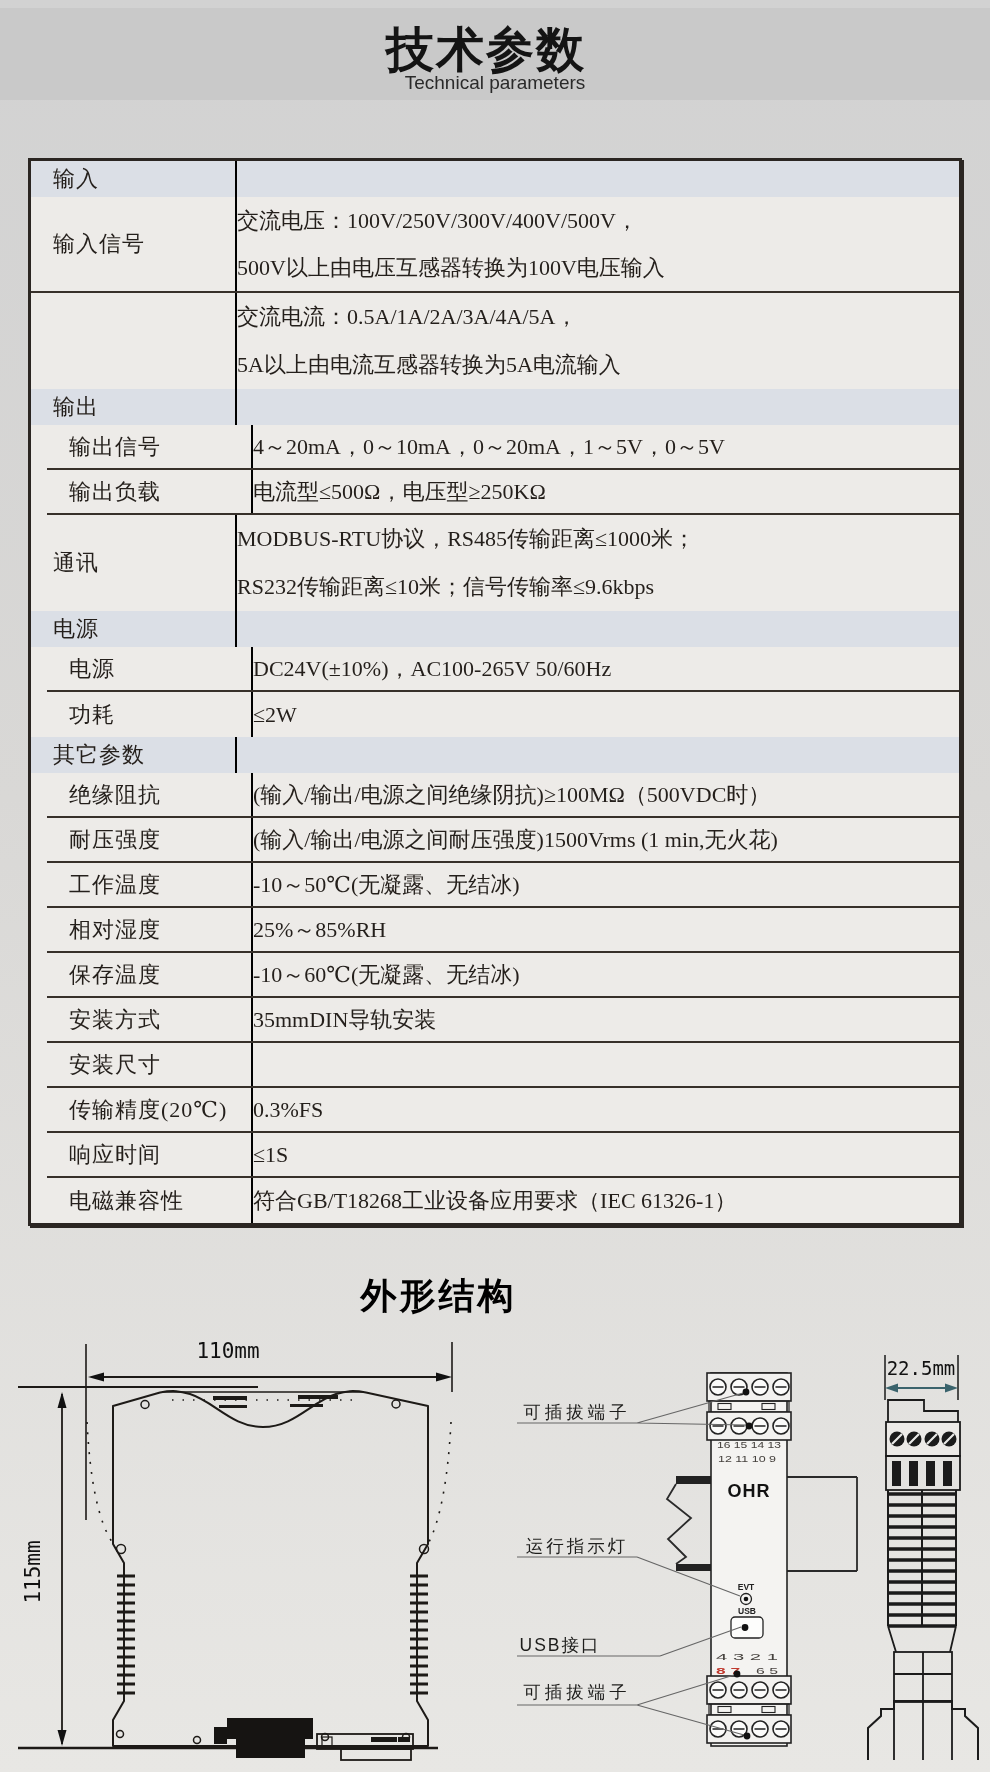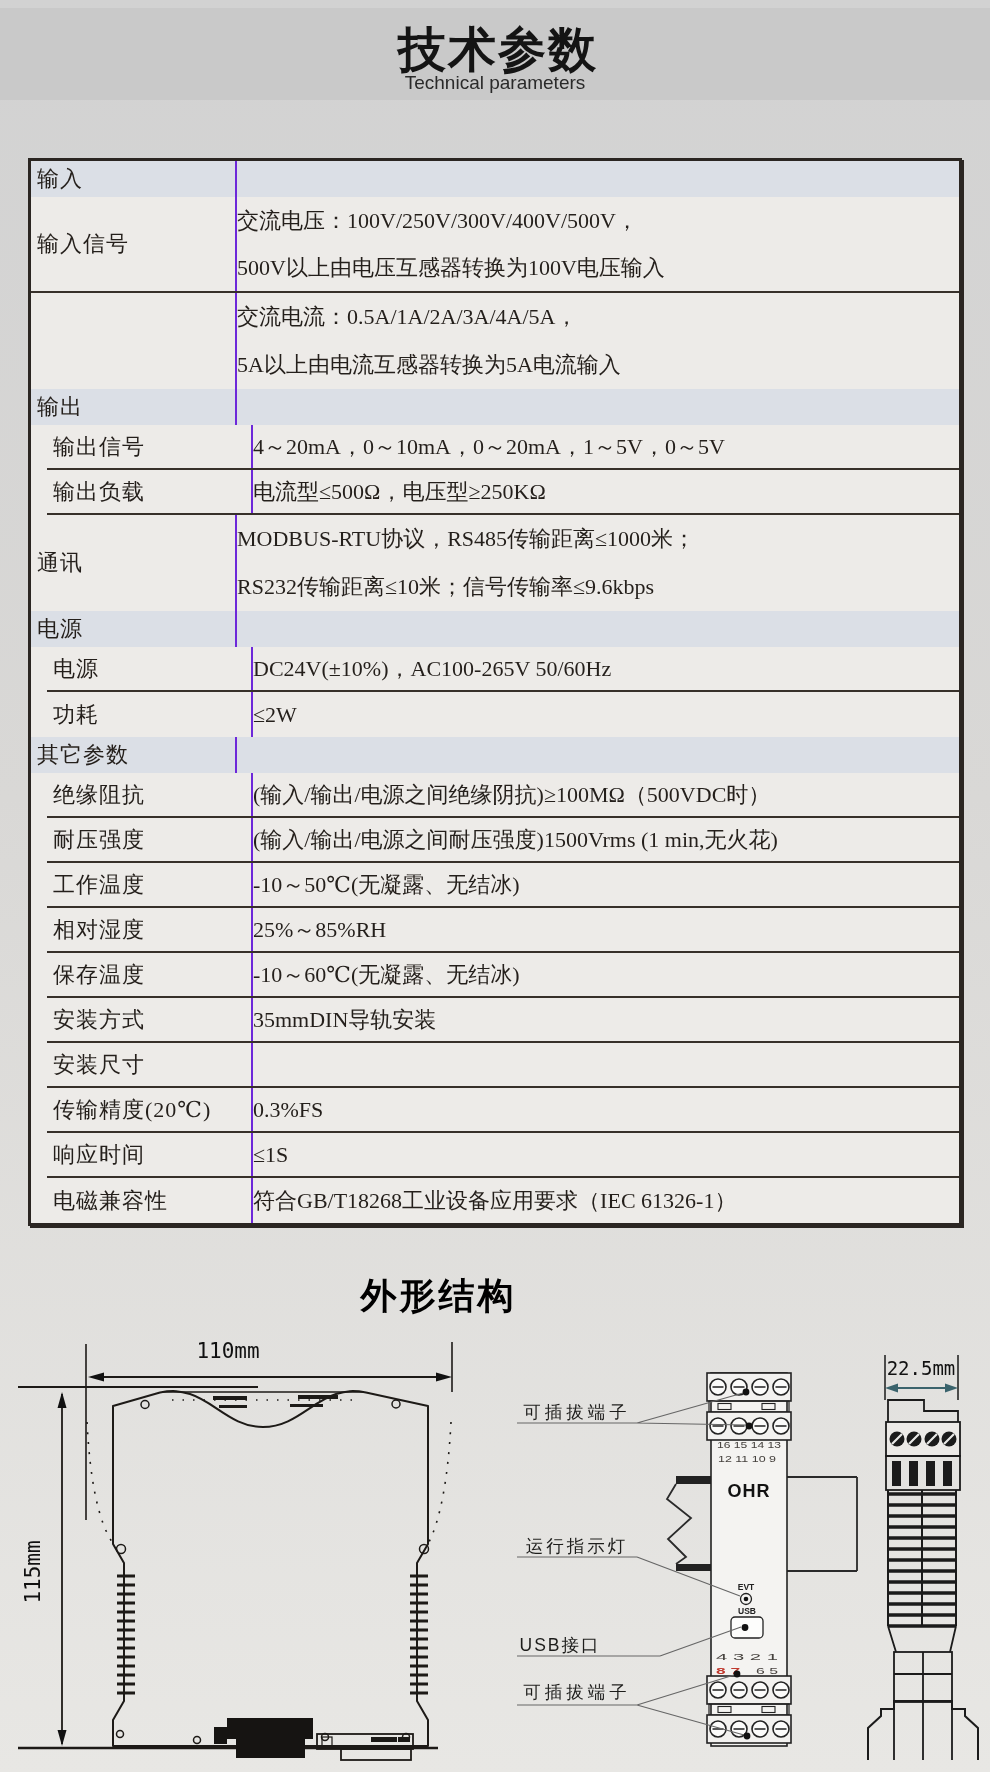--- a/index.html
+++ b/index.html
@@ -1,32 +1,32 @@
 <!DOCTYPE html>
 <html><head>
 <meta charset="utf-8">
 <style>
   html,body{margin:0;padding:0;}
   body{width:990px;height:1772px;background:linear-gradient(180deg,#d2d2d2 0%,#d9d8d6 45%,#e8e7e4 100%);
        font-family:"Liberation Sans","DejaVu Sans",sans-serif;color:#24201d;}
   .page{position:relative;width:990px;height:1772px;overflow:hidden;}
   .band{position:absolute;left:0;top:8px;width:990px;height:92px;background:#c9c9c9;}
-  .title{position:absolute;left:12px;top:18px;width:972px;text-align:center;font-size:48px;font-weight:bold;
+  .title{position:absolute;left:0;top:18px;width:972px;text-align:center;font-size:48px;font-weight:bold;
          letter-spacing:2px;color:#141414;margin:0;}
   .subtitle{position:absolute;left:0;top:72px;width:990px;text-align:center;font-size:19px;color:#2a2a2a;margin:0;}
   .spec-table{position:absolute;left:28px;top:158px;width:934px;border:3px solid #2b2622;background:#edebe8;
               box-shadow:2px 2px 0 #2b2622;box-sizing:border-box;
               font-family:"Liberation Serif","DejaVu Serif",serif;font-size:22px;color:#241f1b;}
   .t-row{display:flex;box-sizing:border-box;}
   .t-row.divided{border-bottom:2px solid #37302a;}
   .t-row.section{height:36px;background:#dbdfe6;}
   .t-row.single{height:45px;margin-left:16px;}
   .t-row.double{height:96px;}
-  .t-label{width:206px;flex:0 0 206px;border-right:2px solid #6d28d9;box-sizing:border-box;
-           padding-left:6px;display:flex;align-items:center;letter-spacing:1px;}
+  .t-label{width:206px;flex:0 0 206px;border-right:2px solid #000000;box-sizing:border-box;
+           padding-left:22px;display:flex;align-items:center;letter-spacing:1px;}
   .t-value{flex:1;display:flex;flex-direction:column;justify-content:space-around;}
   .single .t-value{justify-content:center;border-radius:21px;}
   .v-line{line-height:1.15;white-space:nowrap;}
   .outline-title{position:absolute;left:0;top:1272px;width:877px;text-align:center;font-size:36px;
                  font-weight:bold;color:#000000;letter-spacing:3px;}
   svg text{font-family:"Liberation Sans","DejaVu Sans",sans-serif;}
   .mono{font-family:"DejaVu Sans Mono",monospace;}
 </style>
 </head>
 <body>

